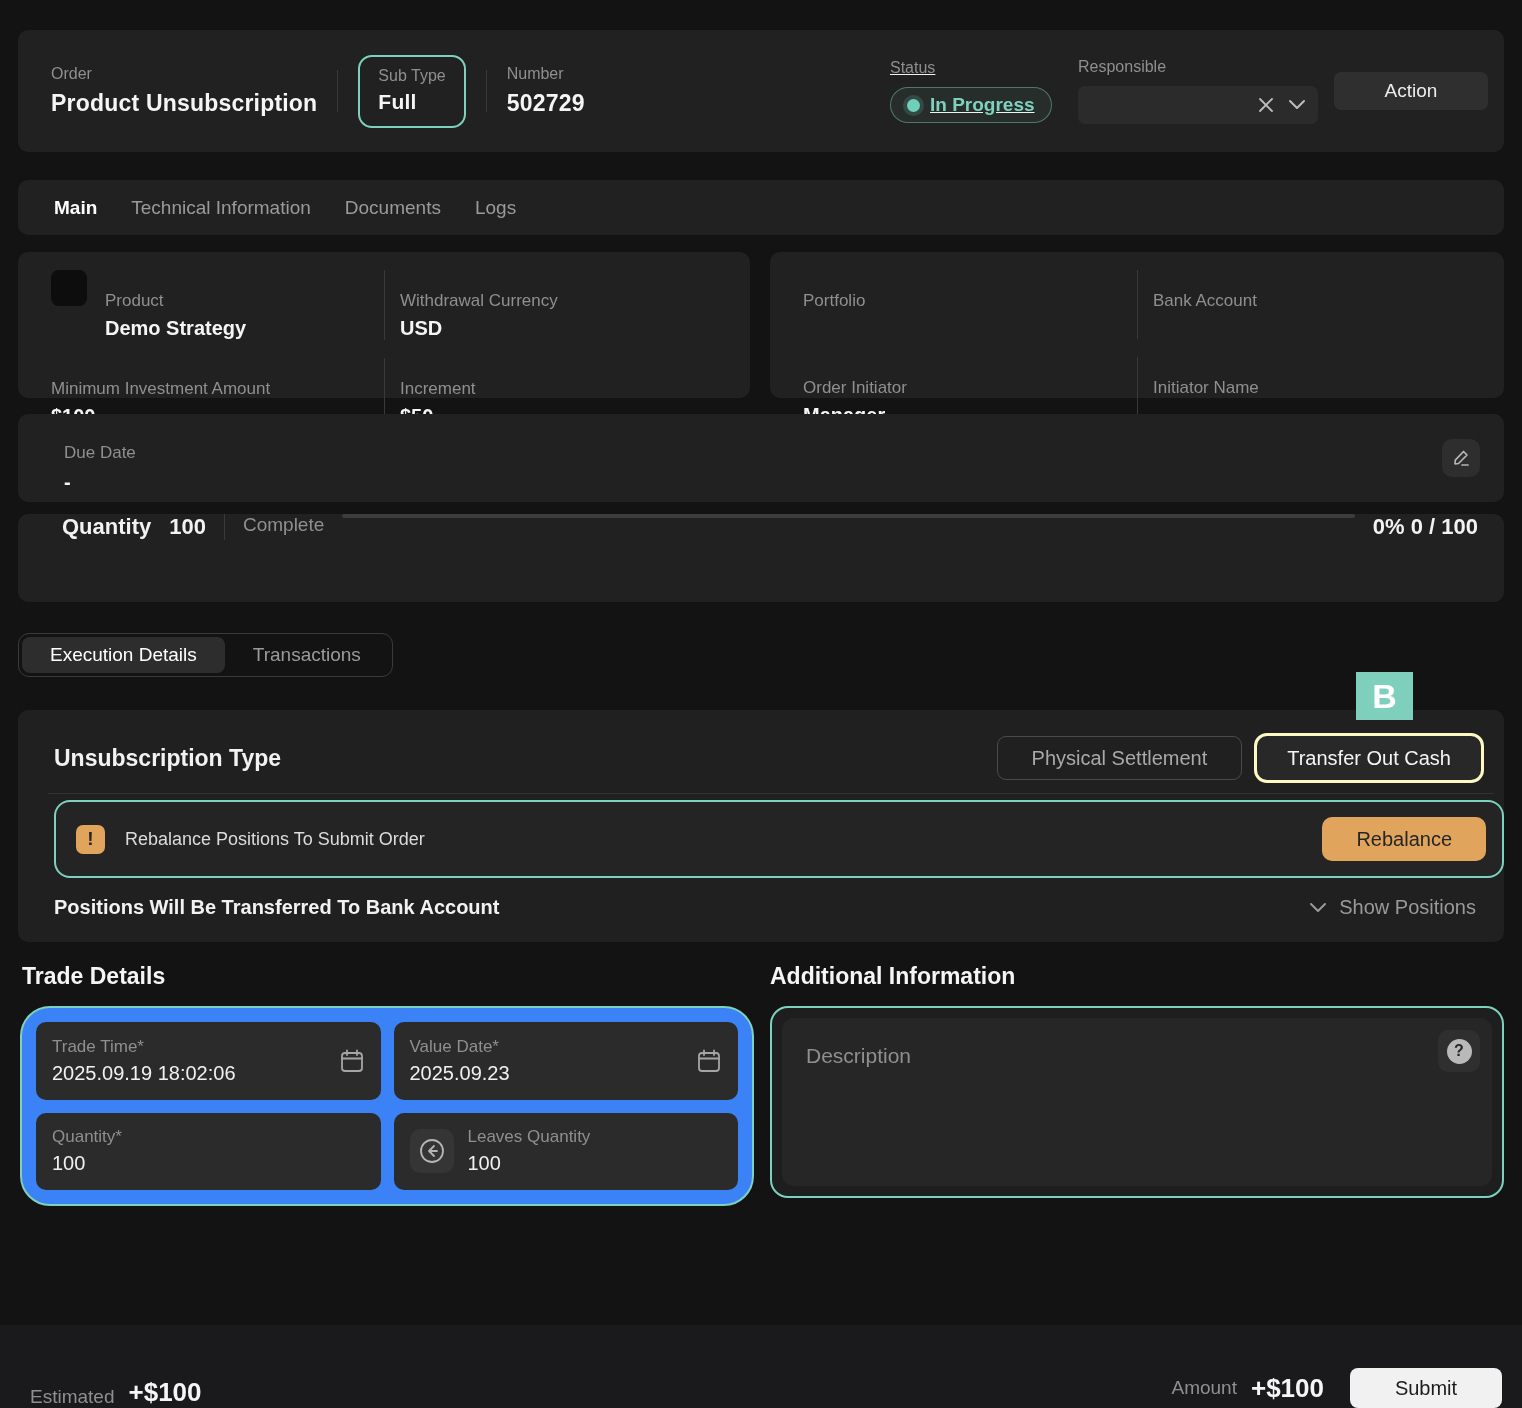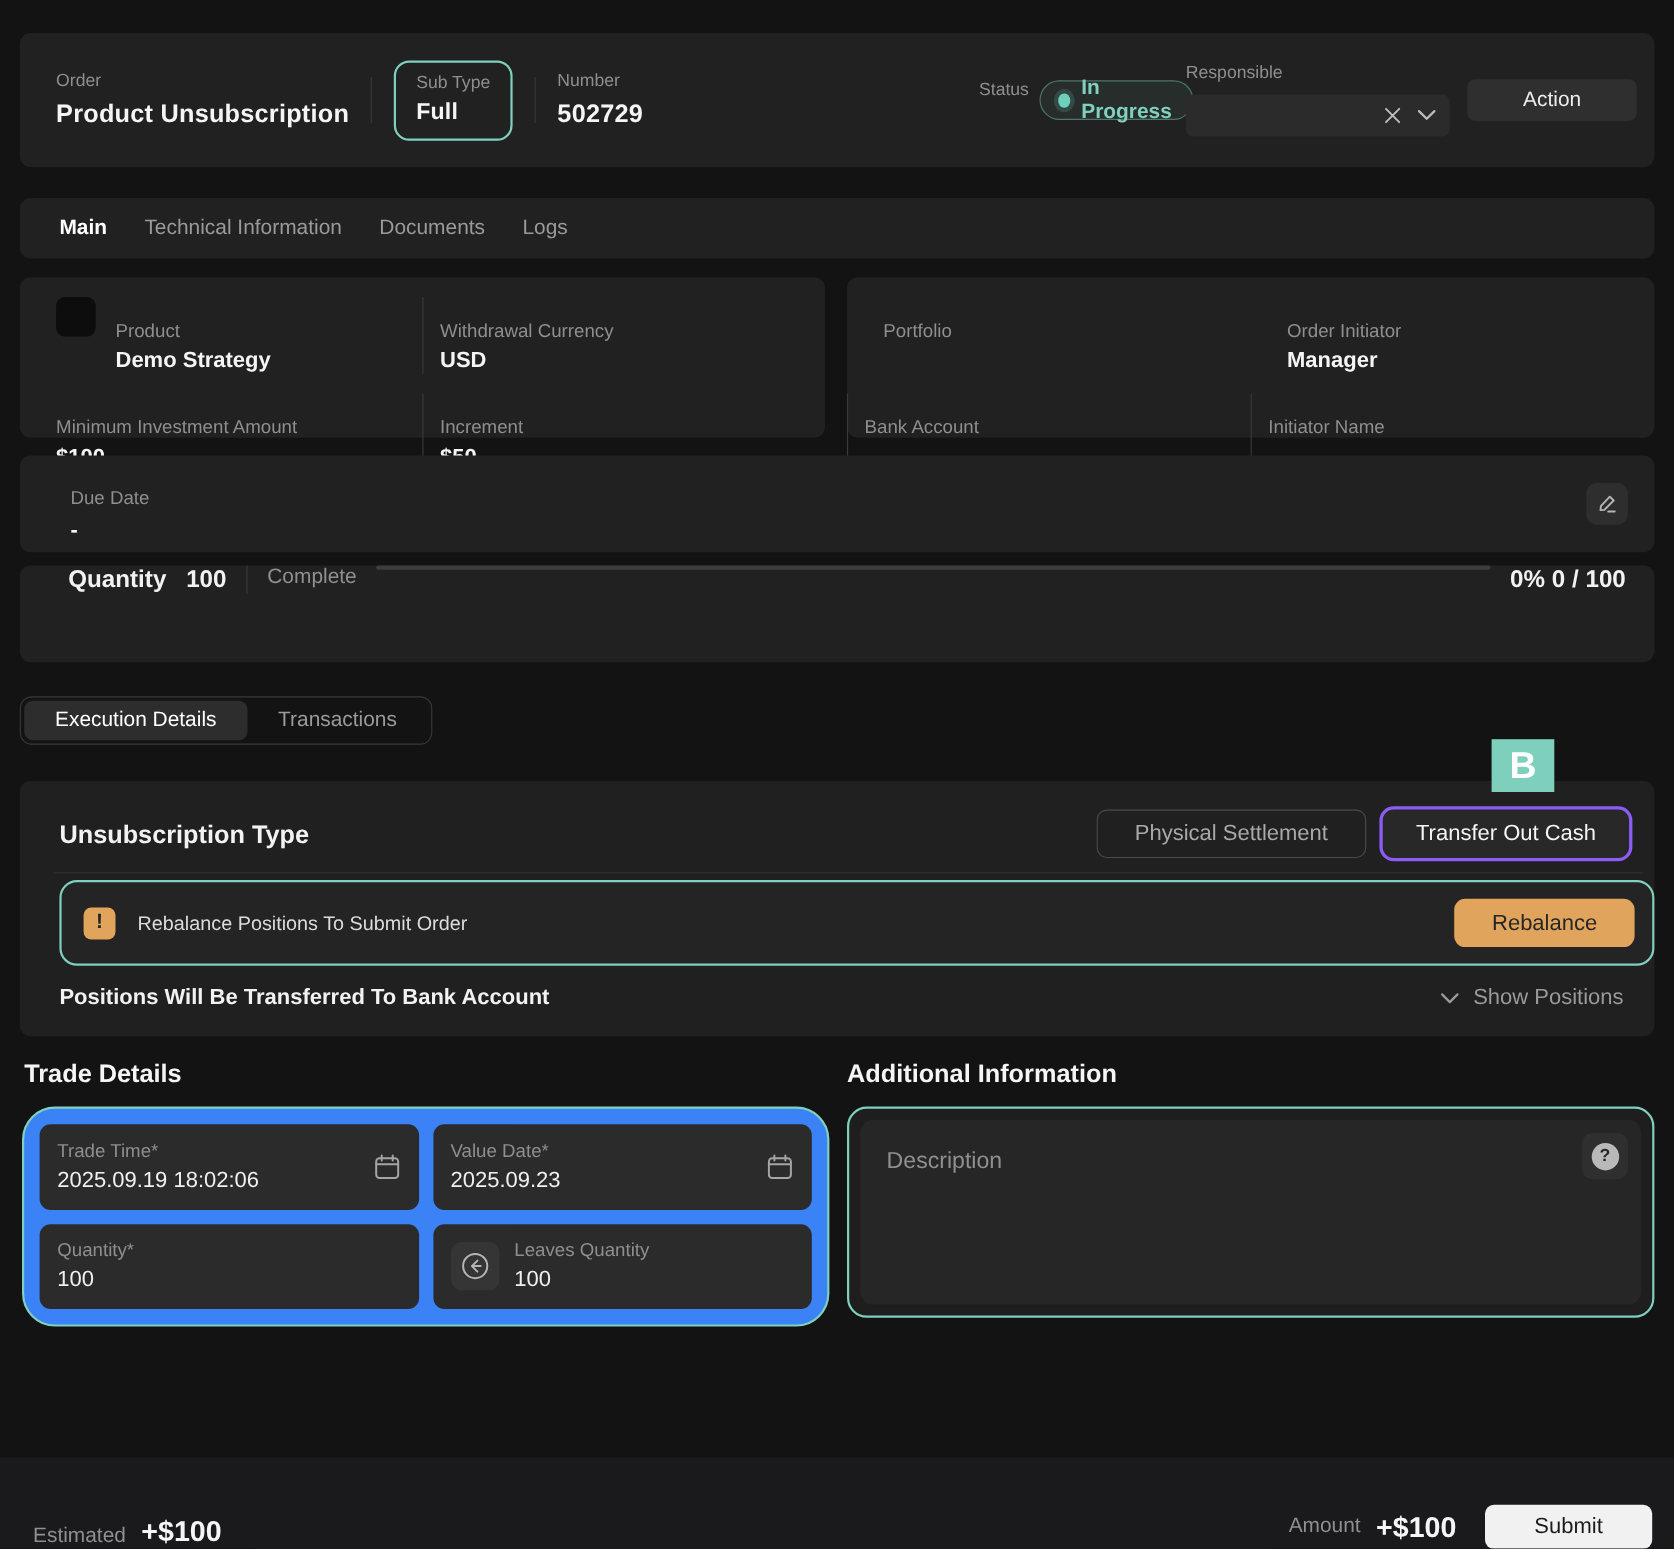--- a/index.html
+++ b/index.html
@@ -10,21 +10,21 @@
   .card { position:absolute; background:#212121; border-radius:10px; }
 
   
   .header { left:18px; top:30px; width:1486px; height:122px; display:flex; align-items:center; padding:0 16px 0 33px; }
   .hdr-block { display:flex; flex-direction:column; gap:7px; }
   .hdr-label { font-size:16px; color:#8f8f8f; }
   .hdr-value { font-size:23px; font-weight:bold; color:#f5f5f5; letter-spacing:.2px; }
   .vdiv { width:1px; height:42px; background:#3a3a3a; margin:0 20px; }
   .subtype-box { border:2px solid #7fd0bd; border-radius:14px; padding:10px 18px 12px 18px; display:flex; flex-direction:column; gap:5px; }
   .subtype-box .hdr-value { font-size:21px; }
-  .status-col { margin-left:auto; display:flex; gap:10px; width:178px; }
+  .status-col { margin-left:auto; display:flex; flex-direction:column; gap:10px; width:178px;text-decoration:underline; }
   .status-pill { display:inline-flex; align-items:center; gap:10px; border:1px solid rgba(127,208,189,.45); background:rgba(127,208,189,.07); border-radius:18px; height:36px; padding:0 16px; width:max-content; }
   .status-dot { width:13px; height:13px; border-radius:50%; background:#6ecfba; box-shadow:0 0 0 4px rgba(110,207,186,.18); }
   .status-text { color:#7fd0bd; font-size:19px; font-weight:bold; }
   .resp-col { display:flex; flex-direction:column; gap:10px; width:240px; margin-left:10px; }
   .resp-select { height:38px; background:#2b2b2b; border-radius:7px; display:flex; align-items:center; justify-content:flex-end; gap:14px; padding:0 12px; cursor:pointer; }
   .icon-btn-ghost { display:flex; align-items:center; justify-content:center; color:#bdbdbd; }
   .action-btn { margin-left:16px; width:154px; height:38px; background:#2f2f2f; border:none; border-radius:7px; color:#ededed; font-size:19px; font-family:inherit; cursor:pointer; }
 
   
   .tabsbar { left:18px; top:180px; width:1486px; height:55px; display:flex; align-items:center; gap:34px; padding:0 36px; }
@@ -63,21 +63,21 @@
   .segmented { position:absolute; left:18px; top:633px; height:44px; border:1px solid #3a3a3a; border-radius:11px; display:flex; align-items:center; padding:3px; background:#131313; }
   .segment { height:36px; padding:0 28px; display:flex; align-items:center; border-radius:8px; font-size:19px; color:#9a9a9a; cursor:pointer; }
   .segment.active { background:#2d2d2d; color:#ffffff; }
 
   
   .unsub { left:18px; top:710px; width:1486px; height:232px; background:#202020; padding:0; }
   .unsub-head { display:flex; align-items:center; padding:23px 20px 0 36px; }
   .unsub-title { font-size:23px; font-weight:bold; }
   .unsub-buttons { margin-left:auto; display:flex; gap:12px; align-items:center; }
   .btn-outline { height:44px; padding:0 34px; background:transparent; border:1px solid #4a4a4a; border-radius:9px; color:#a9a9a9; font-size:20px; font-family:inherit; cursor:pointer; }
-  .btn-transfer { position:relative; height:50px; padding:0 30px; background:#282828; border:3px solid #8b5cf6; border-radius:13px; color:#f5f5f5; font-size:20px; font-family:inherit; cursor:pointer; }
+  .btn-transfer { position:relative; height:50px; padding:0 30px; background:#282828; border:3px solid #fef9c3; border-radius:13px; color:#f5f5f5; font-size:20px; font-family:inherit; cursor:pointer; }
   .b-badge { position:absolute; left:1338px; top:-38px; width:57px; height:48px; background:#7ed0bc; color:#ffffff; font-size:34px; font-weight:bold; display:flex; align-items:center; justify-content:center; z-index:3; }
   .unsub { overflow:visible; }
   .unsub-divider { position:absolute; left:30px; right:10px; top:83px; height:1px; background:#333333; }
   .warn-banner { position:absolute; left:36px; top:90px; width:1450px; height:78px; border:2px solid #7fd0bd; border-radius:16px; background:#242424; display:flex; align-items:center; padding:0 16px 0 20px; gap:20px; }
   .warn-icon { width:29px; height:29px; border-radius:7px; background:#e0a45c; color:#262626; font-weight:bold; font-size:19px; display:flex; align-items:center; justify-content:center; flex:none; }
   .warn-text { font-size:18px; color:#dcdcdc; }
   .rebalance-btn { margin-left:auto; height:44px; padding:0 34px; background:#e0a45c; color:#262626; border:none; border-radius:10px; font-size:20px; font-family:inherit; font-weight:normal; cursor:pointer; }
   .positions-row { position:absolute; left:36px; right:28px; top:186px; display:flex; align-items:center; }
   .positions-text { font-size:20px; font-weight:bold; color:#f2f2f2;text-align:right; }
   .show-positions { margin-left:auto; display:flex; align-items:center; gap:12px; color:#9a9a9a; font-size:20px; cursor:pointer; }
@@ -198,30 +198,30 @@
   </div>
 
   <div class="card panelR">
     <div class="info-grid">
       <div class="info-cell">
         <span class="cell-texts">
           <span class="cell-label">Portfolio</span>
           <span class="cell-value empty"></span>
         </span>
       </div>
+      <div class="info-cell col2">
+        <span class="cell-texts">
+          <span class="cell-label">Bank Account</span>
+          <span class="cell-value empty"></span>
+        </span>
+      </div>
       <div class="info-cell">
         <span class="cell-texts">
           <span class="cell-label">Order Initiator</span>
           <span class="cell-value">Manager</span>
-        </span>
-      </div>
-      <div class="info-cell col2">
-        <span class="cell-texts">
-          <span class="cell-label">Bank Account</span>
-          <span class="cell-value empty"></span>
         </span>
       </div>
       <div class="info-cell col2">
         <span class="cell-texts">
           <span class="cell-label">Initiator Name</span>
           <span class="cell-value dash-indent">-</span>
         </span>
       </div>
     </div>
   </div>

